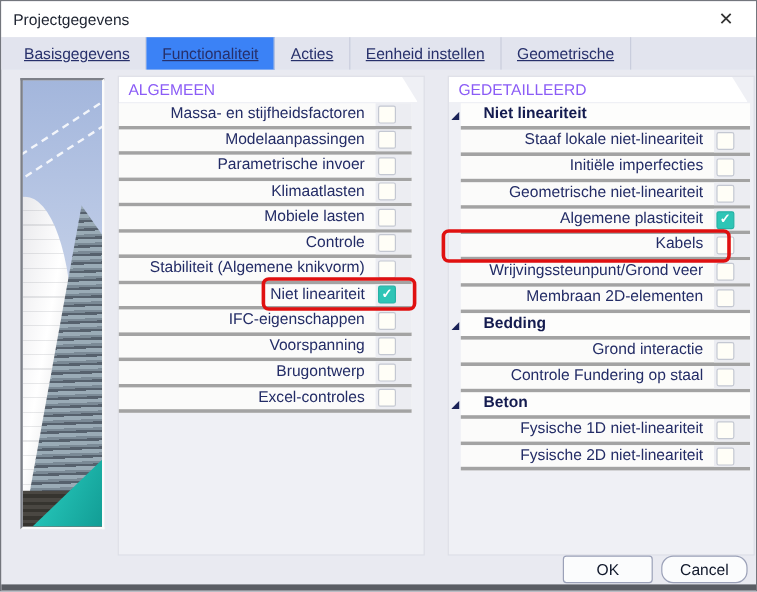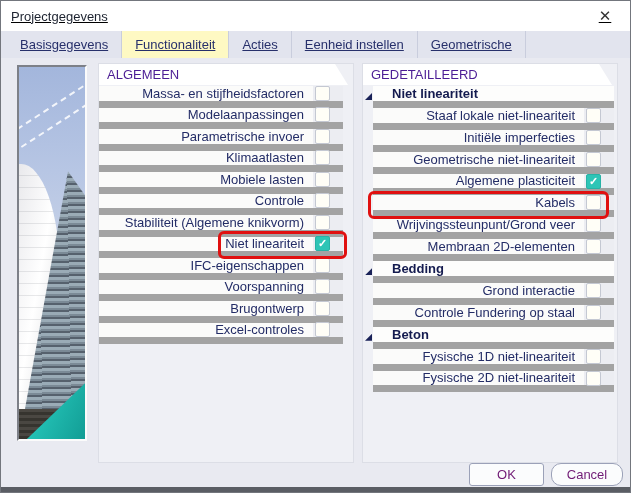--- a/index.html
+++ b/index.html
@@ -3,30 +3,30 @@
 <meta charset="utf-8">
 <style>
   html,body{margin:0;padding:0;background:#d0d2d8;}
   *{box-sizing:border-box;font-family:"Liberation Sans",sans-serif;}
   .window{
     position:relative;width:631px;height:493px;background:#E9EAF1;
     border:1px solid #73767D;overflow:hidden;
   }
   
   .titlebar{position:absolute;left:0;top:0;width:100%;height:30px;background:#ffffff;
-    display:flex;align-items:center;justify-content:space-between;padding:0 10px;text-decoration:underline;}
+    display:flex;align-items:center;justify-content:space-between;padding:0 10px;}
   .title{font-size:13px;color:#1d2330;}
   .closebox{width:30px;height:28px;display:flex;align-items:center;justify-content:center;
     font-size:15px;color:#333;cursor:default;}
   
   .tabbar{position:absolute;left:0;top:30px;width:100%;height:27px;background:#E2E4EE;
     display:flex;align-items:stretch;padding-left:6px;}
   .tab{display:flex;align-items:center;padding:0 13px;font-size:13px;color:#27306B;
     border-right:1px solid #C9CDDD;text-decoration:underline;}
-  .tab.active{background:#fef9c3;border-right:1px solid #C9CDDD;}
+  .tab.active{background:#3b82f6;border-right:1px solid #C9CDDD;}
   
   .picture{position:absolute;left:16px;top:64px;width:70px;height:376px;
     border-top:2px solid #7d8088;border-left:2px solid #7d8088;
     border-bottom:2px solid #fbfbfb;border-right:2px solid #fbfbfb;
     background:linear-gradient(180deg,#A3B6DC 0%,#B7C6E4 28%,#C3CFE6 45%,#CBD4E4 100%);
     overflow:hidden;}
   .contrail{position:absolute;width:120px;border-top:2px dashed rgba(255,255,255,0.85);}
   .contrail.c1{left:-20px;top:34px;transform:rotate(-33deg);}
   .contrail.c2{left:-16px;top:52px;transform:rotate(-33deg);}
   .bldg-white{position:absolute;left:0;top:26%;width:62%;height:74%;
@@ -40,28 +40,28 @@
     background:repeating-linear-gradient(178deg,#56616d 0 2px,#9aabb6 2px 5px,#7b8a96 5px 7px);}
   .ground{position:absolute;left:0;bottom:0;width:100%;height:8%;
     background:repeating-linear-gradient(180deg,#4a4742 0 3px,#36342f 3px 6px);}
   .teal-tri{position:absolute;right:0;bottom:0;width:88%;height:15%;
     clip-path:polygon(100% 0,100% 100%,0 100%);
     background:linear-gradient(115deg,#2BD2C4,#129D95);}
   
   .panel{position:absolute;top:62px;width:256px;height:400px;background:#EFF0F5;
     border:1px solid #DCDEE6;}
   .panel.algemeen{left:97px;}
-  .panel.gedetailleerd{left:361px;}
+  .panel.gedetailleerd{left:372px;}
   .panel-header{position:absolute;left:0;top:0;height:21px;width:calc(100% - 5px);
     background:#ffffff;clip-path:polygon(0 0,calc(100% - 13px) 0,100% 100%,0 100%);
-    display:flex;align-items:center;padding-left:8px;font-size:13px;color:#4c1d95;}
+    display:flex;align-items:center;padding-left:8px;font-size:13px;color:#8b5cf6;}
   .rows{position:absolute;top:22px;left:0;}
   .panel.algemeen .rows{width:244px;}
   .panel.gedetailleerd .rows{left:10px;width:241px;}
-  .row{display:flex;align-items:flex-end;background:#FBFBFA;border-bottom:7px solid #a3a3a3;}
+  .row{display:flex;align-items:flex-start;background:#FBFBFA;border-bottom:3px solid #a3a3a3;}
   .panel.algemeen .row{height:21.5px;}
   .panel.gedetailleerd .row{height:21.9px;}
   .lbl{flex:1;text-align:right;padding-right:9px;font-size:13px;color:#232C66;
     white-space:nowrap;overflow:hidden;}
   .cbcell{width:30px;height:100%;display:flex;align-items:center;justify-content:flex-start;
     background:#ECEDF2;padding-left:2px;}
   .checkbox{width:15px;height:15px;background:#FFFEF7;border:1px solid #C4C8D2;
     border-radius:2px;display:flex;align-items:center;justify-content:center;}
   .checkbox.checked{background:#2EC5B6;border-color:#27B2A5;}
   .checkbox.checked:after{content:"\2713";color:#ffffff;font-size:11px;font-weight:bold;line-height:1;}
@@ -69,21 +69,21 @@
   .section-lbl{flex:1;text-align:left;padding-left:19px;font-size:13px;font-weight:bold;
     color:#141B4F;white-space:nowrap;}
   .tri{position:absolute;left:-8px;top:7px;width:7px;height:7px;background:#1A2258;
     clip-path:polygon(100% 0,0 100%,100% 100%);}
   
   .hl{position:absolute;border:3.5px solid #E01010;border-radius:6px;pointer-events:none;}
   .hl.hl1{left:217px;top:230px;width:129px;height:28px;}
   .hl.hl2{left:367px;top:190px;width:241px;height:28px;}
   
   .btn{position:absolute;top:462px;height:23px;background:#FBFCFD;border:1px solid #9BA1B8;
-    border-radius:3px;font-size:13px;color:#701a75;display:flex;align-items:center;
+    border-radius:3px;font-size:13px;color:#0f172a;display:flex;align-items:center;
     justify-content:center;padding:0;}
   .btn.ok{left:468px;width:75px;}
   .btn.cancel{left:550px;width:72px;border-radius:10px;}
   .bottom-strip{position:absolute;left:0;bottom:0;width:100%;height:5px;background:#5A5D64;}
 </style>
 </head>
 <body>
 
 <div class="window">
 

